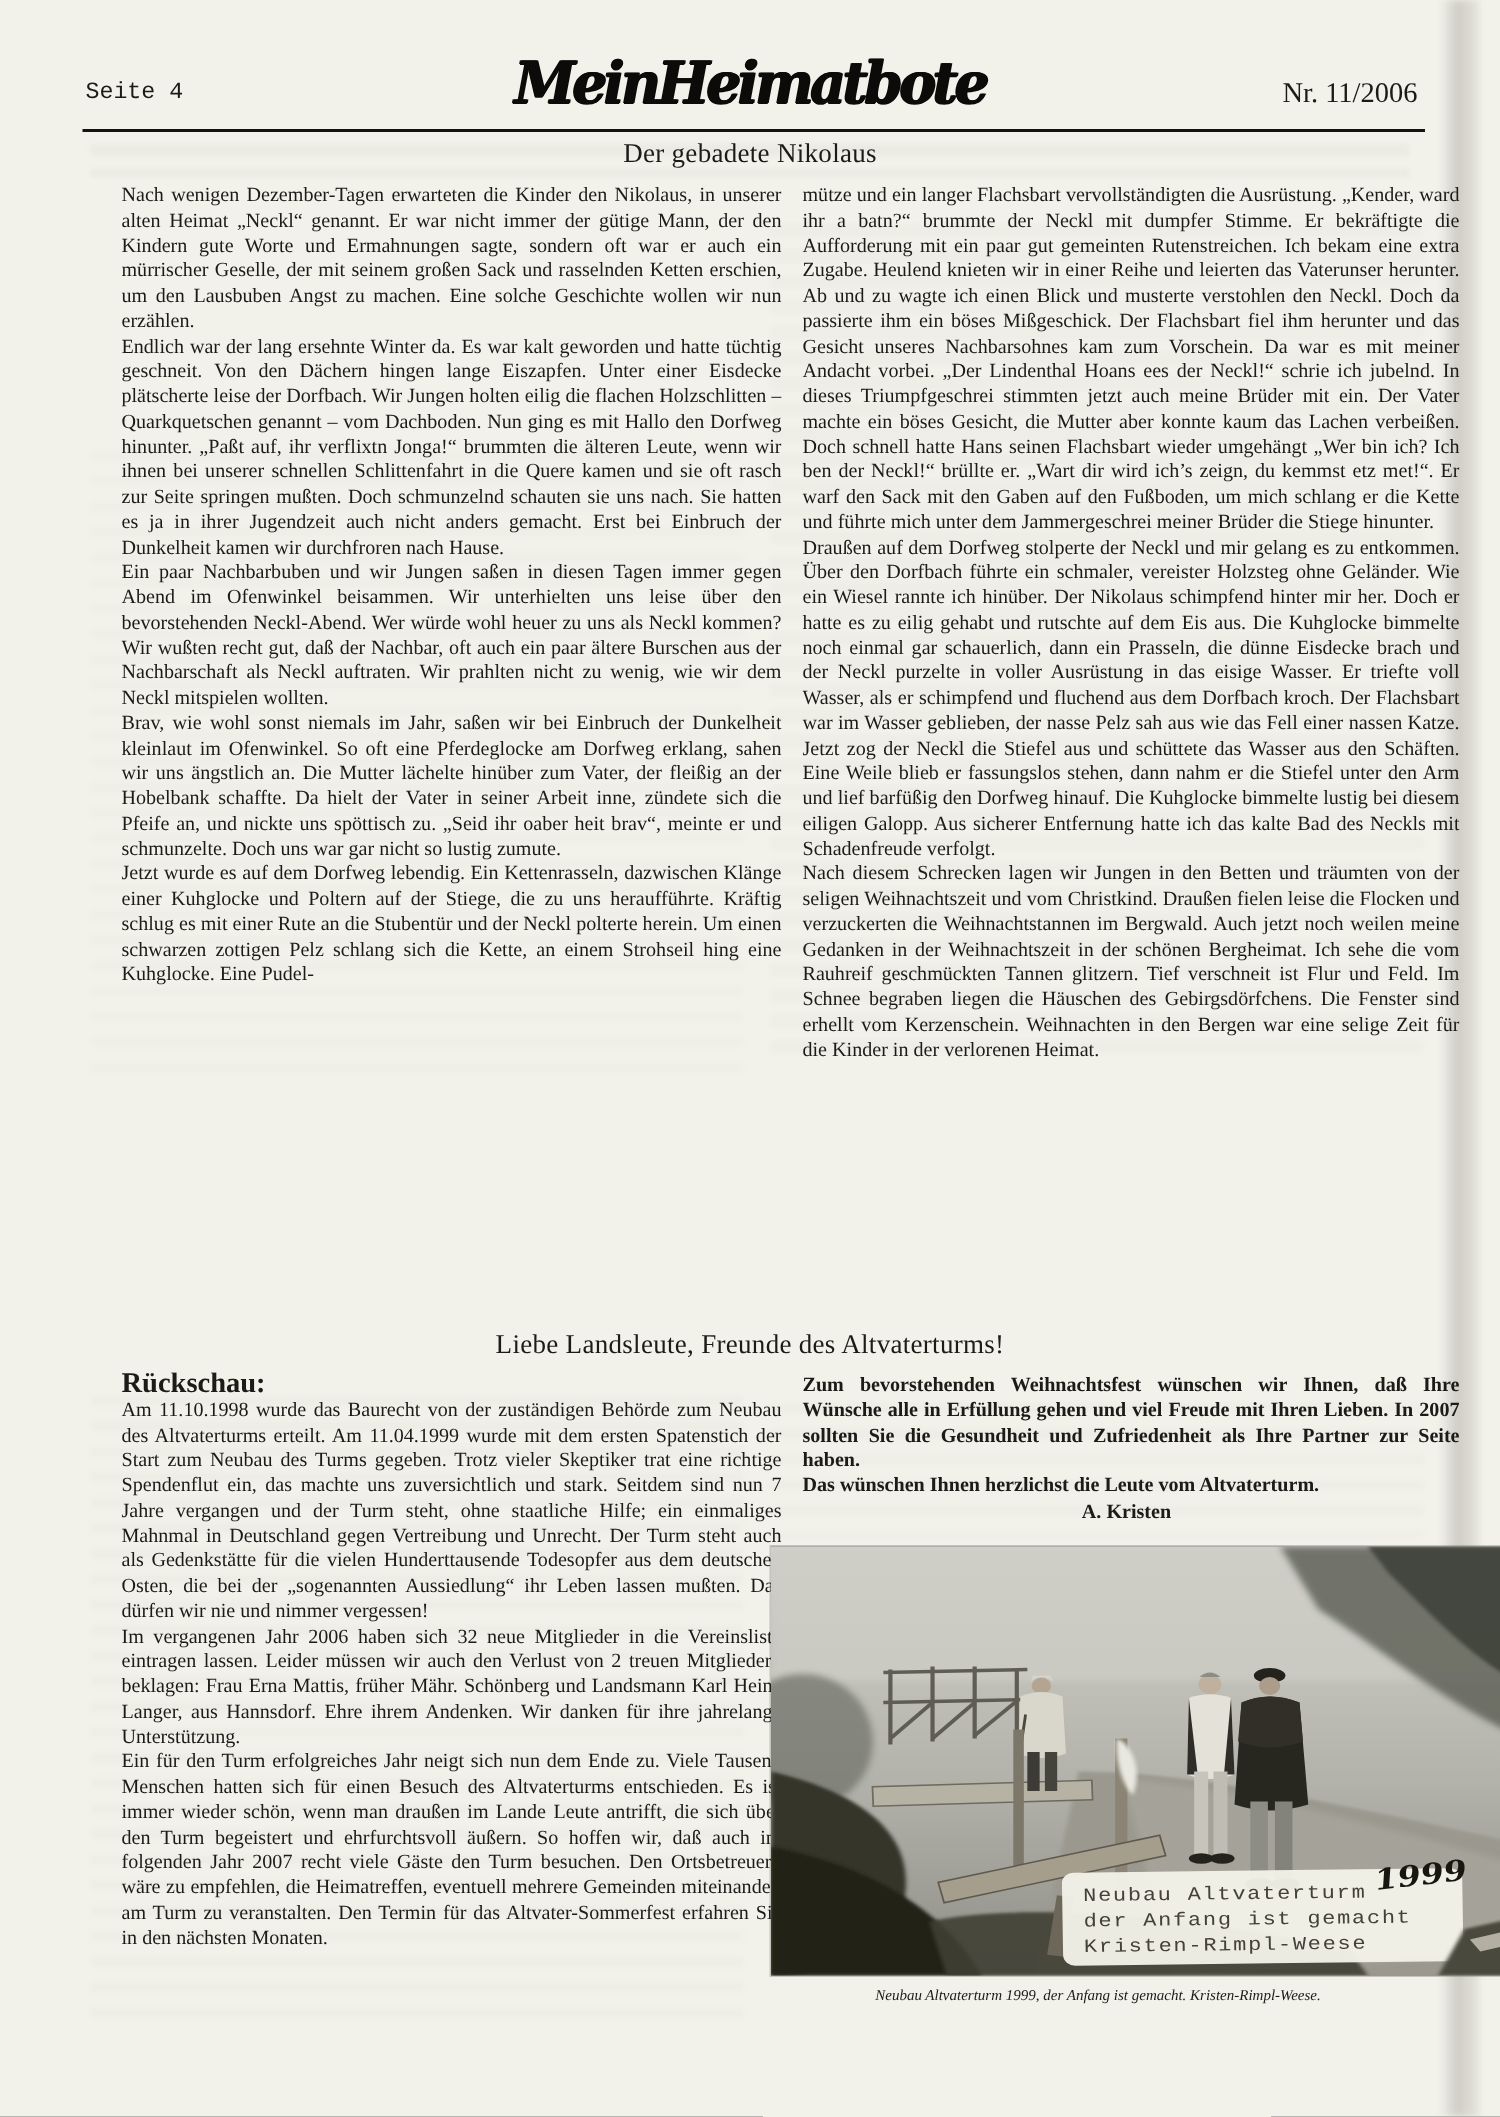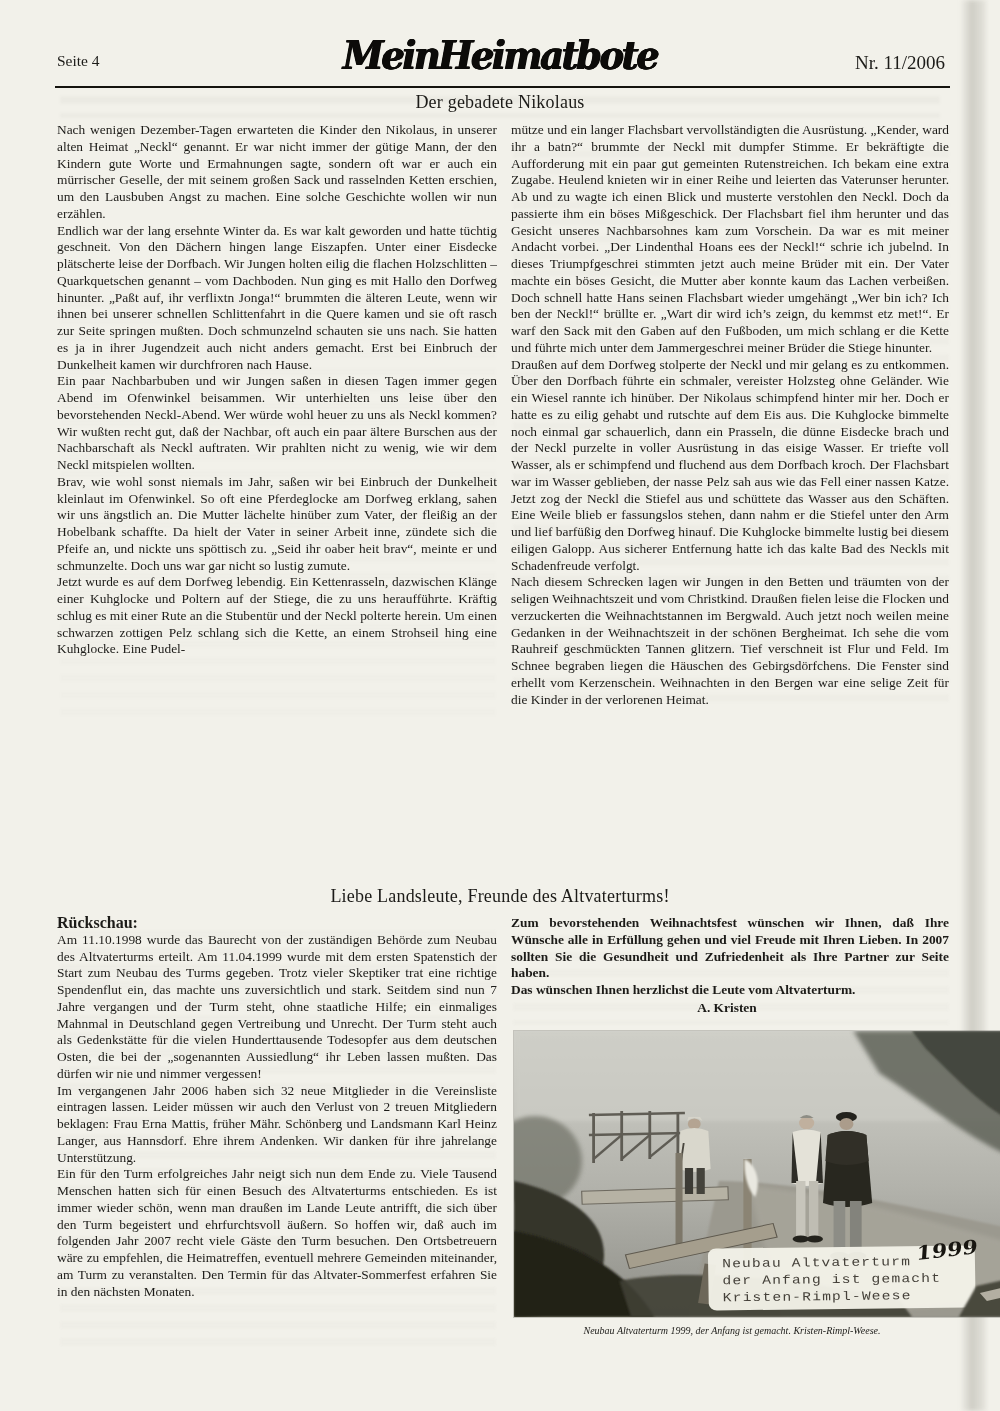--- a/index.html
+++ b/index.html
@@ -20,21 +20,21 @@
     pointer-events:none;
   }
   .ghost{
     position:absolute;
     background:repeating-linear-gradient(180deg, rgba(105,103,96,.16) 0px, rgba(105,103,96,.16) 8px, rgba(105,103,96,0) 8px, rgba(105,103,96,0) 17px);
     filter:blur(1.6px);
     opacity:.45;
     pointer-events:none;
   }
   
-  .page-label{position:absolute;left:57px;top:52px;font-size:15.5px;}
+  .page-label{position:absolute;left:57px;top:52px;font-size:15.5px;font-family:Liberation Mono, monospace;}
   .issue-label{position:absolute;right:55px;top:52px;font-size:19px;}
   .masthead{
     position:absolute;left:0;right:0;top:33px;text-align:center;
     font-family:"DejaVu Serif", serif;
     font-weight:bold;font-style:italic;
     font-size:37px;letter-spacing:-2.5px;color:#0c0b09;
     text-shadow:.7px 0 #0c0b09, -.5px 0 #0c0b09, 0 .5px #0c0b09;
     transform:scaleY(1.05);
   }
   .header-rule{position:absolute;left:55px;right:50px;top:86px;height:2.2px;background:#14130e;}
@@ -44,27 +44,28 @@
     font-size:18px;font-weight:normal;letter-spacing:.2px;
   }
   #title-nikolaus{top:92px;}
   #title-altvaterturm{top:886px;}
   
   .col{
     position:absolute;
     font-size:13.4px;line-height:16.75px;
     text-align:justify;
     overflow:hidden;
+    margin-left:24px;
   }
   .col p{margin:0;}
   #a1-left {left:57px; top:122px; width:440px; height:744px;}
   #a1-right{left:511px;top:122px; width:438px; height:744px;}
   #a2-left {left:57px; top:915px; width:440px; height:450px;}
   #a2-right{left:511px;top:915px; width:438px; height:112px;font-weight:bold;}
-  .subheading{font-weight:bold;font-size:16px;}
+  .subheading{font-weight:bold;font-size:19px;}
   .signature{text-align:center;margin-top:1px;padding-right:6px;}
   
   .photo{
     position:absolute;left:514px;top:1031px;width:508px;height:286px;
     background:#737373;
     box-shadow:0 0 0 1px rgba(60,58,50,.25);
   }
   .photo svg{display:block;width:100%;height:100%;}
   .photo-caption{
     position:absolute;left:514px;top:1322px;width:436px;

